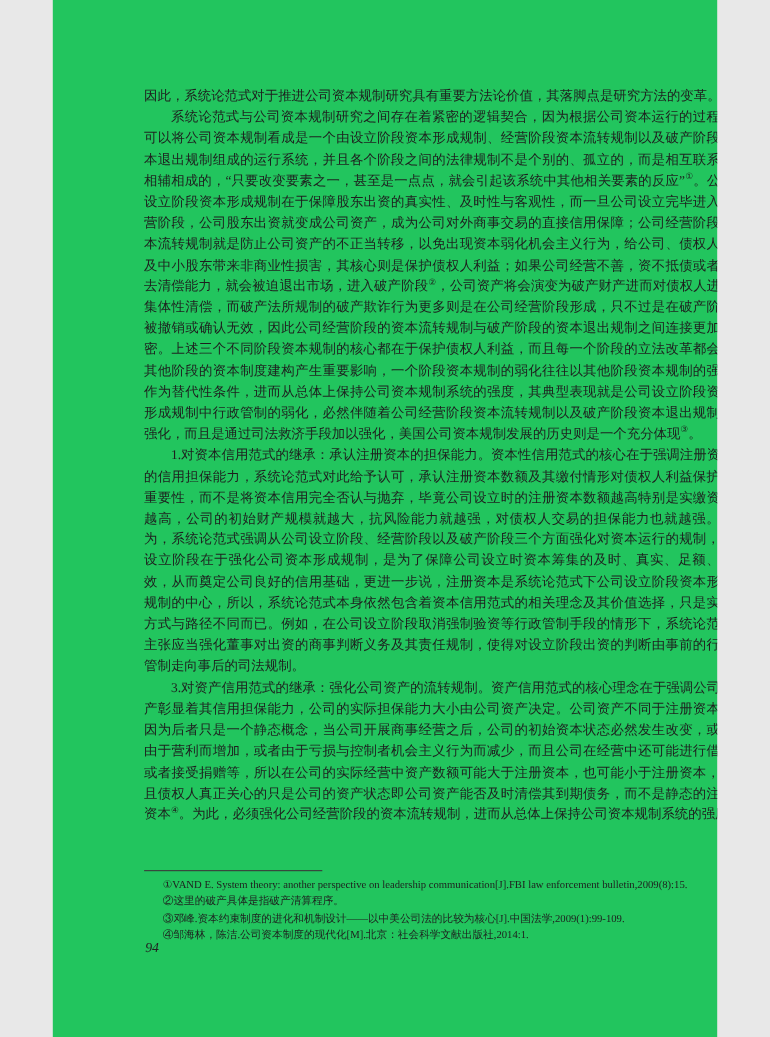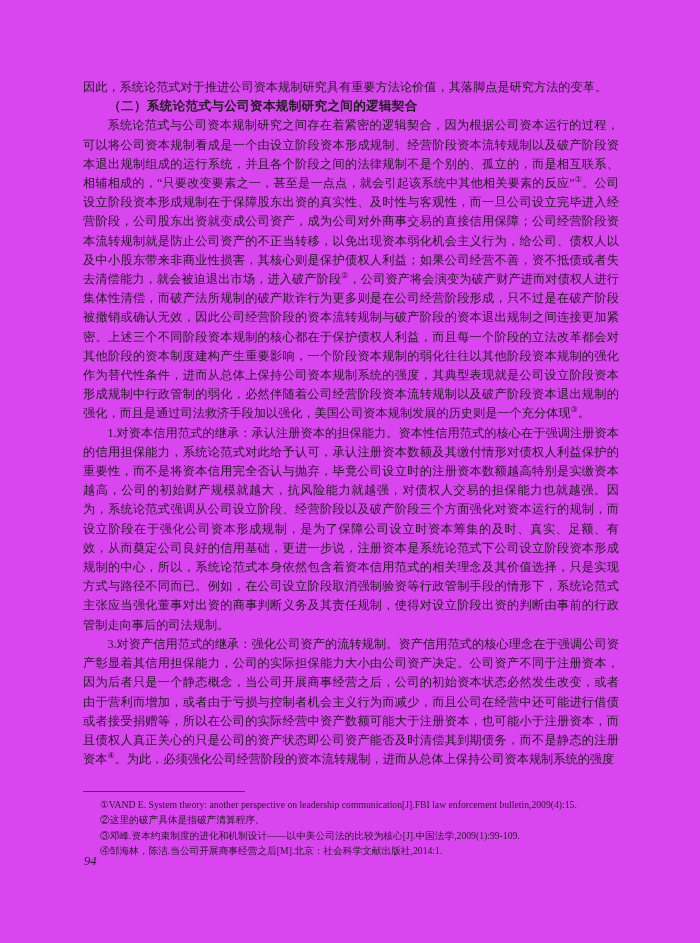--- a/index.html
+++ b/index.html
@@ -1,20 +1,20 @@
 <!DOCTYPE html>
 <html><head>
 <meta charset="utf-8">
 <style>
   html, body { margin: 0; padding: 0; background: #e8e8e8; }
   .page {
     position: relative;
-    width: 700px;
+    width: 604px;
     height: 943px;
-    background: #d946ef;
+    background: #22c55e;
     font-family: "Liberation Serif", "DejaVu Serif", serif;
     color: #1e1e1e;
     overflow: hidden;
     margin: 0 auto;
   }
   .body-text {
     position: absolute;
     left: 83px;
     top: 78px;
     width: 536px;
@@ -68,34 +68,33 @@
 </style>
 </head>
 <body>
 
 <div class="page">
 
   <div class="body-text">
 
     <p>因此，系统论范式对于推进公司资本规制研究具有重要方法论价值，其落脚点是研究方法的变革。</p>
 
-    <p class="section-heading">（二）系统论范式与公司资本规制研究之间的逻辑契合</p>
 
     <p class="para-indent"><span>系统论范式与公司资本规制研究之间存在着紧密的逻辑契合，因为根据公司资本运行的过程，可以将公司资本规制看成是一个由设立阶段资本形成规制、经营阶段资本流转规制以及破产阶段资本退出规制组成的运行系统，并且各个阶段之间的法律规制不是个别的、孤立的，而是相互联系、相辅相成的，“只要改变要素之一，甚至是一点点，就会引起该系统中其他相关要素的反应”</span><sup class="fnref">①</sup><span>。公司设立阶段资本形成规制在于保障股东出资的真实性、及时性与客观性，而一旦公司设立完毕进入经营阶段，公司股东出资就变成公司资产，成为公司对外商事交易的直接信用保障；公司经营阶段资本流转规制就是防止公司资产的不正当转移，以免出现资本弱化机会主义行为，给公司、债权人以及中小股东带来非商业性损害，其核心则是保护债权人利益；如果公司经营不善，资不抵债或者失去清偿能力，就会被迫退出市场，进入破产阶段</span><sup class="fnref">②</sup><span>，公司资产将会演变为破产财产进而对债权人进行集体性清偿，而破产法所规制的破产欺诈行为更多则是在公司经营阶段形成，只不过是在破产阶段被撤销或确认无效，因此公司经营阶段的资本流转规制与破产阶段的资本退出规制之间连接更加紧密。上述三个不同阶段资本规制的核心都在于保护债权人利益，而且每一个阶段的立法改革都会对其他阶段的资本制度建构产生重要影响，一个阶段资本规制的弱化往往以其他阶段资本规制的强化作为替代性条件，进而从总体上保持公司资本规制系统的强度，其典型表现就是公司设立阶段资本形成规制中行政管制的弱化，必然伴随着公司经营阶段资本流转规制以及破产阶段资本退出规制的强化，而且是通过司法救济手段加以强化，美国公司资本规制发展的历史则是一个充分体现</span><sup class="fnref">③</sup><span>。</span></p>
 
 
     <p class="para-indent">1.对资本信用范式的继承：承认注册资本的担保能力。资本性信用范式的核心在于强调注册资本的信用担保能力，系统论范式对此给予认可，承认注册资本数额及其缴付情形对债权人利益保护的重要性，而不是将资本信用完全否认与抛弃，毕竟公司设立时的注册资本数额越高特别是实缴资本越高，公司的初始财产规模就越大，抗风险能力就越强，对债权人交易的担保能力也就越强。因为，系统论范式强调从公司设立阶段、经营阶段以及破产阶段三个方面强化对资本运行的规制，而设立阶段在于强化公司资本形成规制，是为了保障公司设立时资本筹集的及时、真实、足额、有效，从而奠定公司良好的信用基础，更进一步说，注册资本是系统论范式下公司设立阶段资本形成规制的中心，所以，系统论范式本身依然包含着资本信用范式的相关理念及其价值选择，只是实现方式与路径不同而已。例如，在公司设立阶段取消强制验资等行政管制手段的情形下，系统论范式主张应当强化董事对出资的商事判断义务及其责任规制，使得对设立阶段出资的判断由事前的行政管制走向事后的司法规制。</p>
 
     <p class="para-indent"><span>3.对资产信用范式的继承：强化公司资产的流转规制。资产信用范式的核心理念在于强调公司资产彰显着其信用担保能力，公司的实际担保能力大小由公司资产决定。公司资产不同于注册资本，因为后者只是一个静态概念，当公司开展商事经营之后，公司的初始资本状态必然发生改变，或者由于营利而增加，或者由于亏损与控制者机会主义行为而减少，而且公司在经营中还可能进行借债或者接受捐赠等，所以在公司的实际经营中资产数额可能大于注册资本，也可能小于注册资本，而且债权人真正关心的只是公司的资产状态即公司资产能否及时清偿其到期债务，而不是静态的注册资本</span><sup class="fnref">④</sup><span>。为此，必须强化公司经营阶段的资本流转规制，进而从总体上保持公司资本规制系统的强度</span></p>
 
   </div>
 
   <div class="footnote-area">
     <div class="fn-rule"></div>
-    <p class="fn">①VAND E. System theory: another perspective on leadership communication[J].FBI law enforcement bulletin,2009(4):15.</p>
+    <p class="fn">①VAND E. System theory: another perspective on leadership communication[J].FBI law enforcement bulletin,2009(8):15.</p>
     <p class="fn">②这里的破产具体是指破产清算程序。</p>
     <p class="fn">③邓峰.资本约束制度的进化和机制设计——以中美公司法的比较为核心[J].中国法学,2009(1):99-109.</p>
-    <p class="fn">④邹海林，陈洁.当公司开展商事经营之后[M].北京：社会科学文献出版社,2014:1.</p>
+    <p class="fn">④邹海林，陈洁.公司资本制度的现代化[M].北京：社会科学文献出版社,2014:1.</p>
   </div>
 
   <div class="page-number">94</div>
 
 </div>
 
 </body></html>

